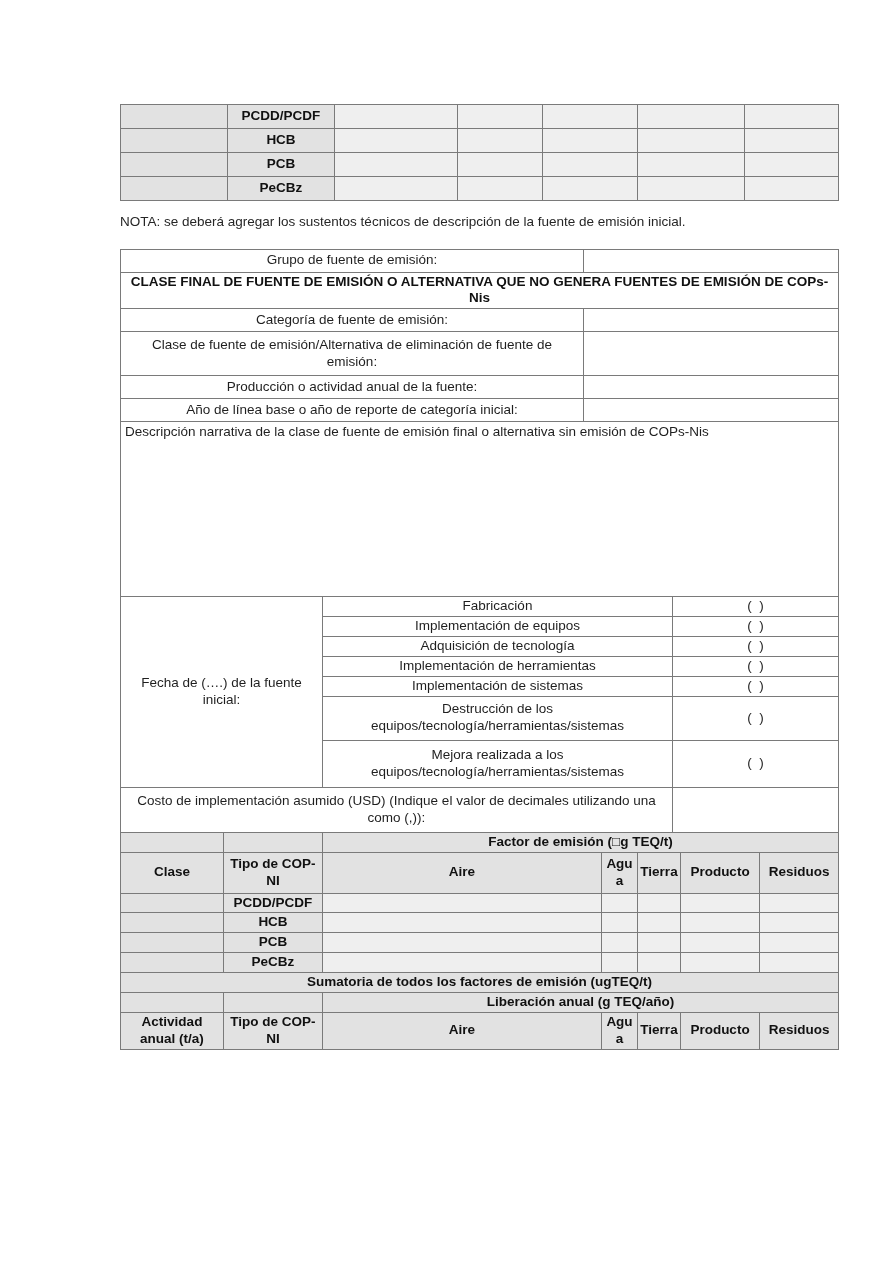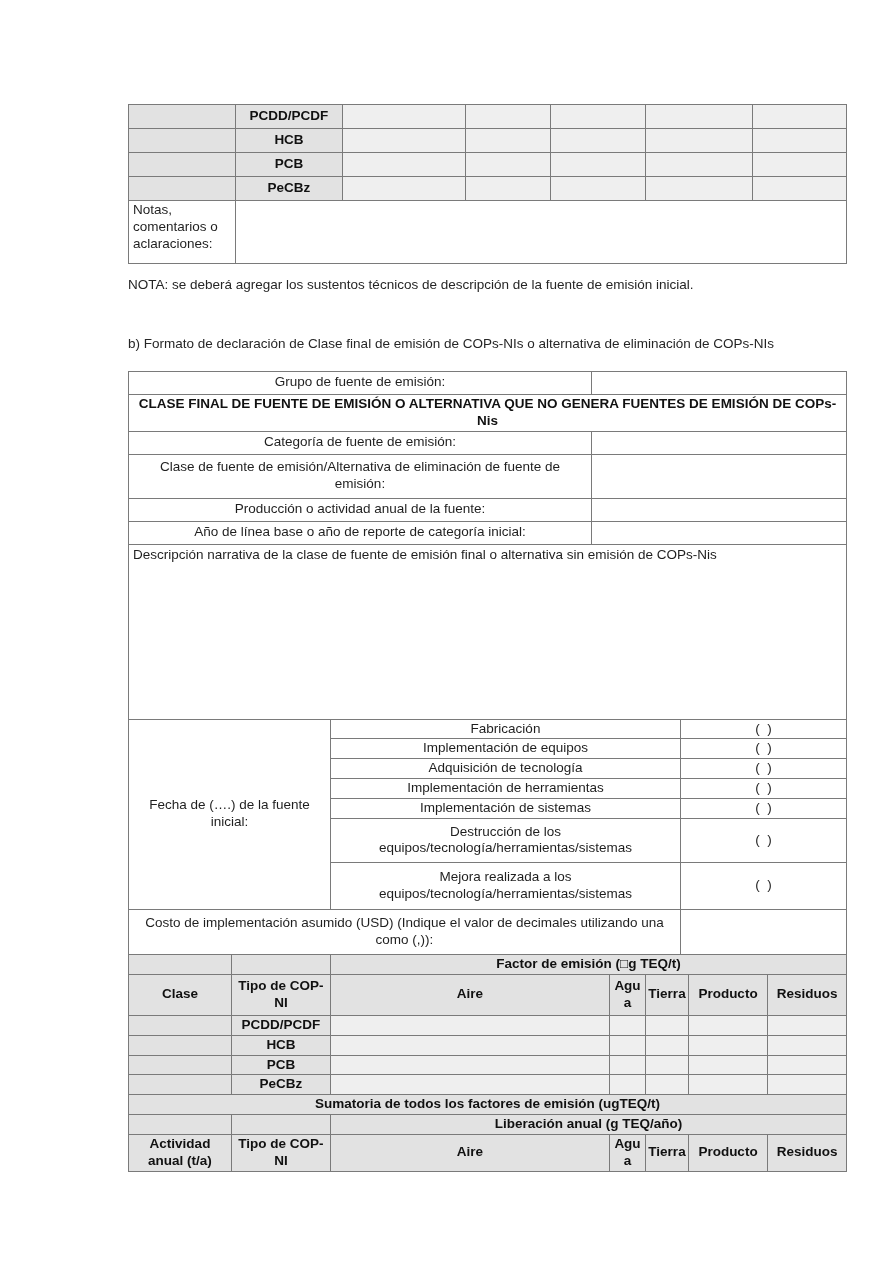--- a/index.html
+++ b/index.html
@@ -1,21 +1,21 @@
 <!DOCTYPE html>
 <html><head>
 <meta charset="utf-8">
 <style>
   html,body{margin:0;padding:0;}
   .page{
     width:892px;height:1262px;position:relative;background:#ffffff;
     font-family:"Liberation Sans","DejaVu Sans",sans-serif;
     color:#1f1f1f;overflow:hidden;
   }
-  .content{position:absolute;left:128px;top:104px;width:718px;}
+  .content{position:absolute;left:120px;top:104px;width:718px;}
 
   table{border-collapse:collapse;table-layout:fixed;width:718px;font-size:13.5px;line-height:1.25;}
   td{border:1px solid #7a7a7a;padding:1px 4px;text-align:center;vertical-align:middle;
      overflow:hidden;word-wrap:break-word;}
   .shade{background:#e2e2e2;}
   .light{background:#efefef;}
   .bold{font-weight:bold;color:#111;}
   .left{text-align:left;}
   .top{vertical-align:top;}
   .pre{white-space:pre;}
@@ -84,30 +84,25 @@
       </tr>
       <tr>
         <td class="shade"></td>
         <td class="shade bold">PeCBz</td>
         <td class="light"></td>
         <td class="light"></td>
         <td class="light"></td>
         <td class="light"></td>
         <td class="light"></td>
       </tr>
-      <tr class="notes-row">
-        <td class="left top">Notas, comentarios o aclaraciones:</td>
-        <td colspan="6"></td>
-      </tr>
     </tbody>
       </table>
 
     <p class="para">NOTA: se deberá agregar los sustentos técnicos de descripción de la fuente de emisión inicial.</p>
 
-    <p class="heading">b) Formato de declaración de Clase final de emisión de COPs-NIs o alternativa de eliminación de COPs-NIs</p>
 
     <table class="t2">
       <colgroup>
           <col style="width:463px">
           <col style="width:255px">
         </colgroup>
       <tbody>
           <tr>
         <td>Grupo de fuente de emisión:</td>
         <td></td>

